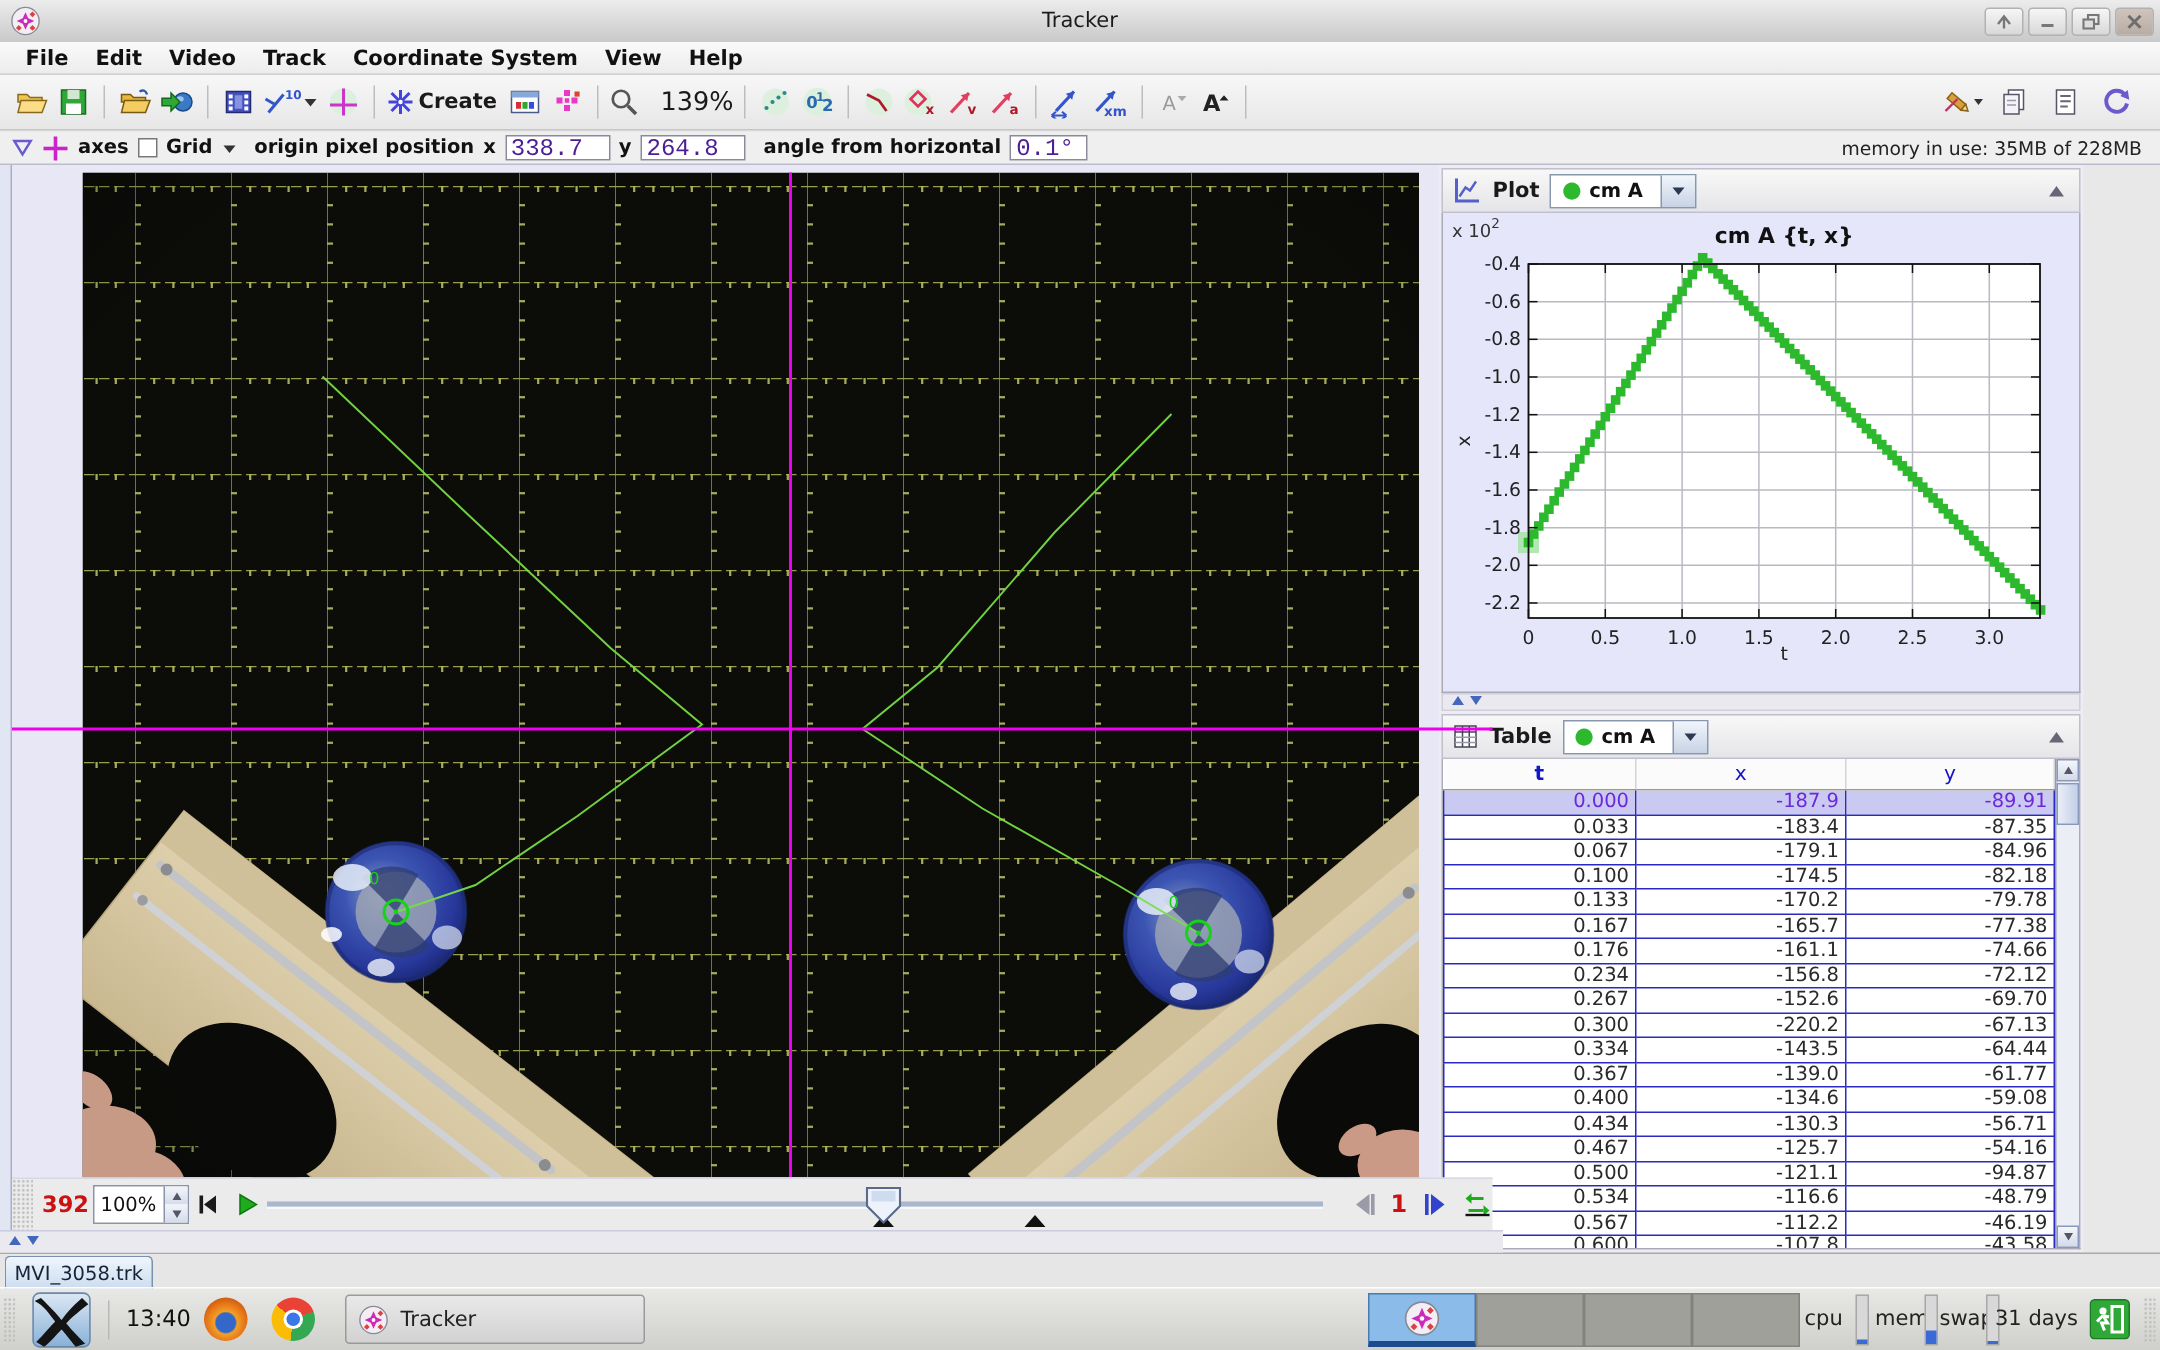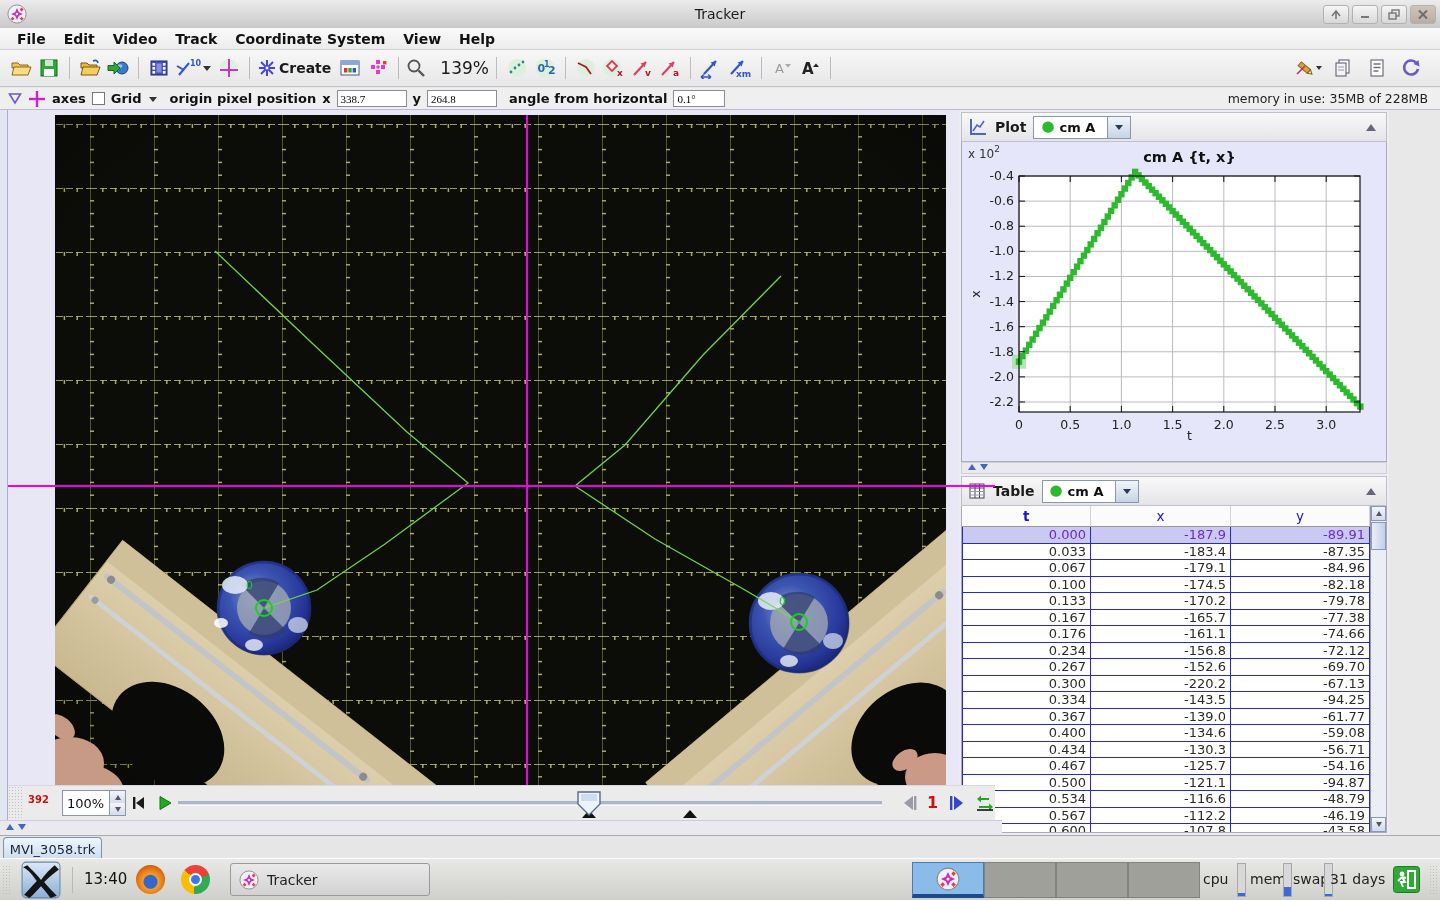--- a/index.html
+++ b/index.html
@@ -27,36 +27,36 @@
     background:linear-gradient(#f7f7f7,#e7e7e7);border-bottom:1px solid #c6c6c6;
     display:flex;align-items:center;padding:0 8px;box-sizing:border-box;gap:2px;}
   .tbtn{min-width:26px;height:26px;display:flex;align-items:center;justify-content:center;border-radius:3px;}
   .tsep{width:1px;height:22px;background:#bdbdbd;margin:0 5px;flex:none;}
   .create-label{font-weight:bold;font-size:14px;color:#1a1a1a;margin:0 4px 0 2px;}
   .zoom-label{font-size:17px;color:#1a1a1a;margin-left:14px;}
   .tright{margin-left:auto;display:flex;align-items:center;gap:8px;margin-right:8px;}
   .toolbar2{position:absolute;top:88px;left:0;width:1440px;height:22px;background:#efefef;
     border-bottom:1px solid #bcbccc;display:flex;align-items:center;gap:6px;
     padding:0 8px;box-sizing:border-box;font-size:13px;font-weight:bold;color:#111;}
-  .field{height:15px;border:1px solid #8a8a9a;background:#fff;font-size:11px;
-    font-family:Liberation Serif, serif;padding:0 3px;color:#000000;}
+  .field{height:15px;border:1px solid #8a8a9a;background:#fff;font-size:16px;
+    font-family:Liberation Mono, monospace;padding:0 3px;color:#4c1d95;}
   .checkbox{width:11px;height:11px;border:1px solid #777;background:#fff;display:inline-block;}
   .mem-label{margin-left:auto;font-weight:normal;font-size:12.5px;color:#222;margin-right:4px;}
   
   .main{position:absolute;top:110px;left:0;width:1440px;height:725px;}
   .left-panel{position:absolute;left:0;top:0;width:1002px;height:725px;background:#e7e7f6;}
   .left-strip{position:absolute;left:0;top:0;width:8px;height:710px;background:#e2e5f2;border-right:1px solid #a8aec8;box-sizing:border-box;}
   .video-wrap{position:absolute;left:55px;top:5px;width:891px;height:670px;}
   .axis-h{position:absolute;left:8px;top:375px;width:987px;height:2px;background:#ee00ee;z-index:5;}
   .axis-v{position:absolute;left:526px;top:5px;width:2px;height:670px;background:#ee00ee;z-index:5;}
   .vstrip{position:absolute;left:995px;top:0;width:7px;height:710px;background:#e4e7f4;border-left:1px solid #9aa0c0;box-sizing:border-box;}
   .dotted{background-image:radial-gradient(#bfbfbf 0.8px,transparent 0.9px);background-size:3px 3px;}
   .player{position:absolute;left:8px;top:675px;width:987px;height:35px;background:#ebebeb;border-top:1px solid #d8d8e4;box-sizing:border-box;z-index:6;}
   .pgrip{position:absolute;left:0;top:0;width:14px;height:35px;}
-  .frame-num{position:absolute;left:20px;top:8px;font-size:10px;font-weight:bold;color:#cc1111;}
+  .frame-num{position:absolute;left:20px;top:8px;font-size:15px;font-weight:bold;color:#cc1111;}
   .spinner{position:absolute;left:54px;top:4px;width:64px;height:26px;display:flex;border:1px solid #8a94aa;background:#fff;box-sizing:border-box;}
   .spin-val{flex:1;font-size:13px;color:#111;display:flex;align-items:center;padding-left:4px;}
   .spin-btns{width:15px;border-left:1px solid #8a94aa;display:flex;flex-direction:column;}
   .spin-btn{flex:1;background:linear-gradient(#f2f5fa,#d4dcea);display:flex;align-items:center;justify-content:center;}
   .tri-up{width:0;height:0;border-left:3.5px solid transparent;border-right:3.5px solid transparent;border-bottom:5px solid #556;}
   .tri-dn{width:0;height:0;border-left:3.5px solid transparent;border-right:3.5px solid transparent;border-top:5px solid #556;}
   .status-strip{position:absolute;left:0;top:710px;width:1002px;height:15px;background:#e9e9ef;border-top:1px solid #cccce0;box-sizing:border-box;z-index:6;}
   .split-arrows{position:absolute;left:6px;top:3px;display:flex;gap:4px;}
   .splitter{position:absolute;left:1002px;top:0;width:8px;height:725px;background:#e6e6ea;border-left:1px solid #c2c2ce;border-right:1px solid #c2c2ce;box-sizing:border-box;}
   
@@ -885,21 +885,21 @@
                 <td>-69.70</td>
               </tr>
               <tr>
                 <td>0.300</td>
                 <td>-220.2</td>
                 <td>-67.13</td>
               </tr>
               <tr>
                 <td>0.334</td>
                 <td>-143.5</td>
-                <td>-94.25</td>
+                <td>-64.44</td>
               </tr>
               <tr>
                 <td>0.367</td>
                 <td>-139.0</td>
                 <td>-61.77</td>
               </tr>
               <tr>
                 <td>0.400</td>
                 <td>-134.6</td>
                 <td>-59.08</td>

